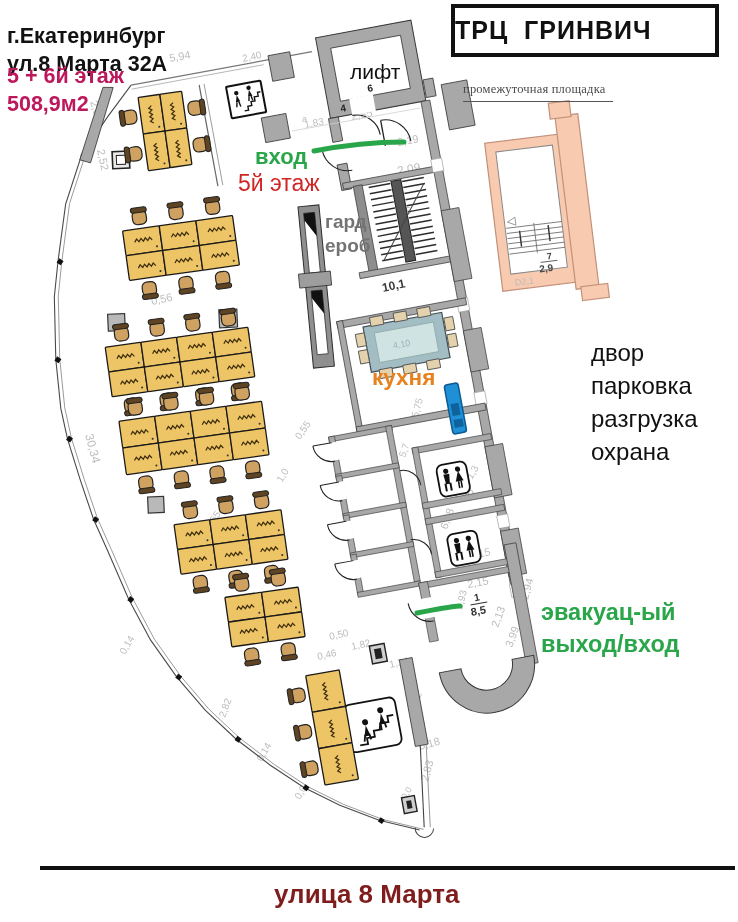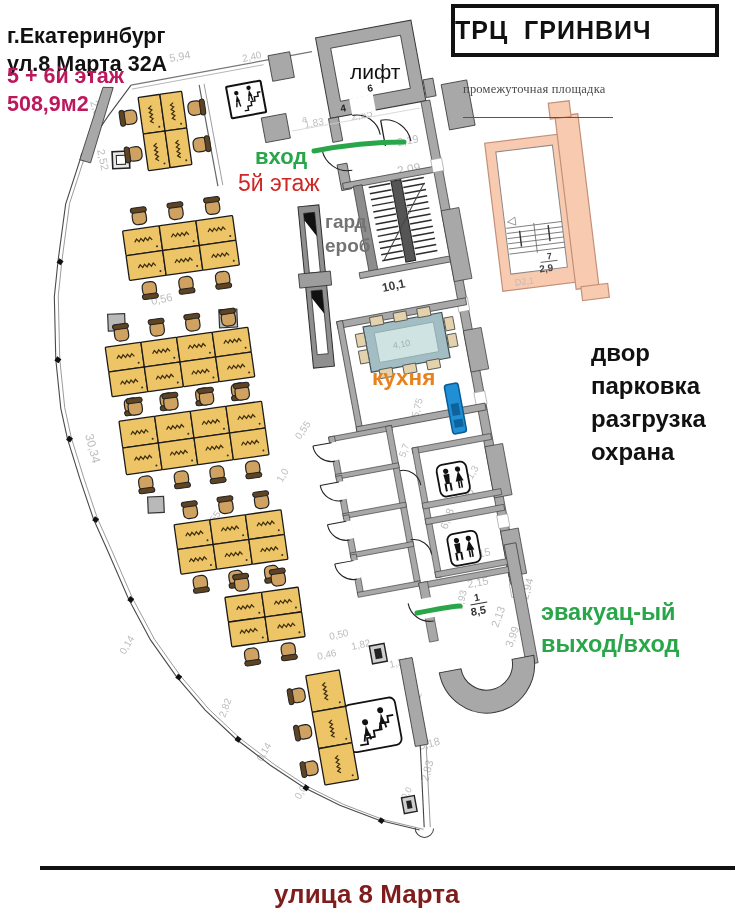--- a/index.html
+++ b/index.html
@@ -550,21 +550,21 @@
 <text x="368" y="92" font-size="10" font-weight="bold" fill="#222" transform="rotate(-10 368 92)">6</text>
 <text x="341" y="112" font-size="10" font-weight="bold" fill="#222" transform="rotate(-10 341 112)">4</text>
 <line x1="292" y1="131" x2="420" y2="108" stroke="#cfcfcf" stroke-width="0.8"></line>
 <path d="M314,151 C340,146 375,142 404,142" fill="none" stroke="#2aa64a" stroke-width="5" stroke-linecap="round"></path>
 <path d="M417,613 C432,610 448,607 460,606" fill="none" stroke="#2aa64a" stroke-width="5" stroke-linecap="round"></path>
 </svg>
 <div class="t" style="left:7px;top:22px;font-size:21.5px;font-weight:bold;color:#111;line-height:28px">г.Екатеринбург<br>ул.8 Марта 32А</div>
 <div class="t" style="left:7px;top:62px;font-size:21.5px;font-weight:bold;color:#be185d;line-height:28px">5 + 6й этаж<br>508,9м2</div>
 <div class="t" style="left:451px;top:4px;width:260px;height:45px;border:4px solid #111;font-size:25px;font-weight:bold;color:#111;line-height:45px;letter-spacing:1px">ТРЦ&nbsp; ГРИНВИЧ</div>
 <div class="t" style="left:350px;top:60px;font-size:21px;font-weight:normal;color:#111">лифт</div>
-<div class="t" style="left:463px;top:82px;font-size:12.5px;color:#4a4a4a;font-family:'Liberation Serif',serif;letter-spacing:0.2px;border-bottom:1px solid #555;padding-bottom:20px;padding-right:8px">промежуточная площадка</div>
+<div class="t" style="left:463px;top:82px;font-size:12.5px;color:#4a4a4a;font-family:'Liberation Serif',serif;letter-spacing:0.2px;border-bottom:1px solid #555;padding-bottom:4px;padding-right:8px">промежуточная площадка</div>
 <div class="t" style="left:255px;top:144px;font-size:22px;font-weight:bold;color:#2aa64a">вход</div>
 <div class="t" style="left:238px;top:170px;font-size:23px;font-weight:normal;color:#cf2626">5й этаж</div>
 <div class="t" style="left:325px;top:210px;font-size:19px;font-weight:bold;color:#737373;line-height:24px">гард<br>ероб</div>
 <div class="t" style="left:372px;top:365px;font-size:22.5px;font-weight:bold;color:#e8821e">кухня</div>
-<div class="t" style="left:591px;top:336px;font-size:24px;font-weight:bold;color:#111;line-height:33px">двор<br>парковка<br>разгрузка<br>охрана</div>
+<div class="t" style="left:591px;top:336px;font-size:24px;font-weight:normal;color:#111;line-height:33px">двор<br>парковка<br>разгрузка<br>охрана</div>
 <div class="t" style="left:541px;top:596px;font-size:23.5px;font-weight:bold;color:#2aa64a;line-height:32px">эвакуац-ый<br>выход/вход</div>
 <div class="t" style="left:40px;top:866px;width:695px;height:4px;background:#111"></div>
 <div class="t" style="left:274px;top:879px;font-size:26px;font-weight:bold;color:#7f1d1d">улица 8 Марта</div>
 
 </body></html>

